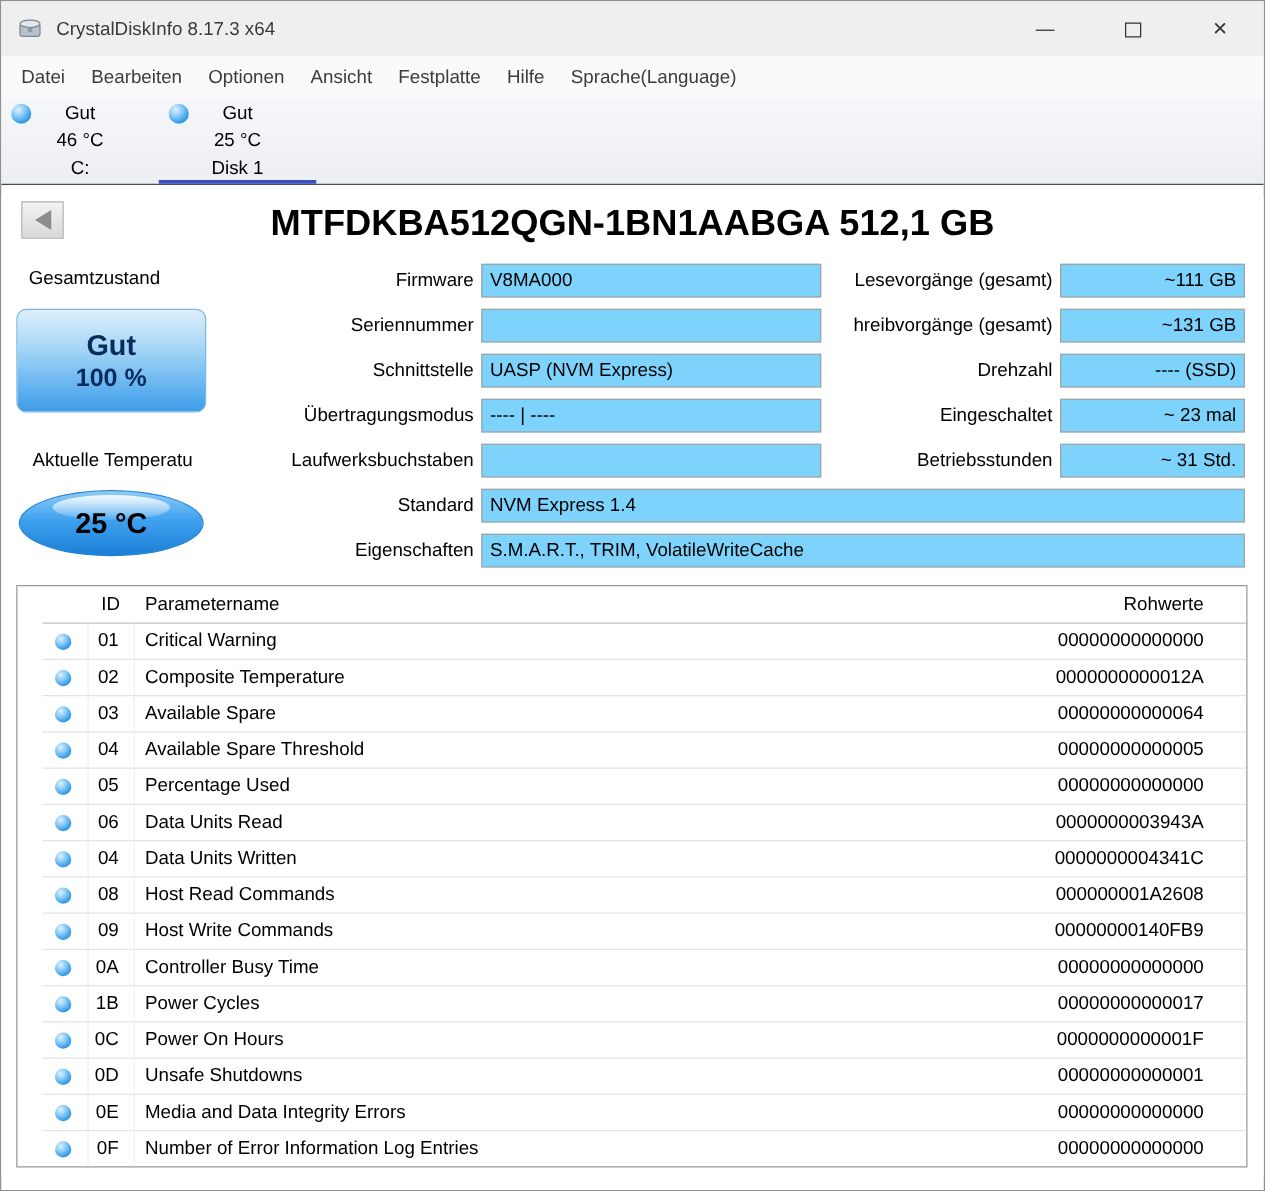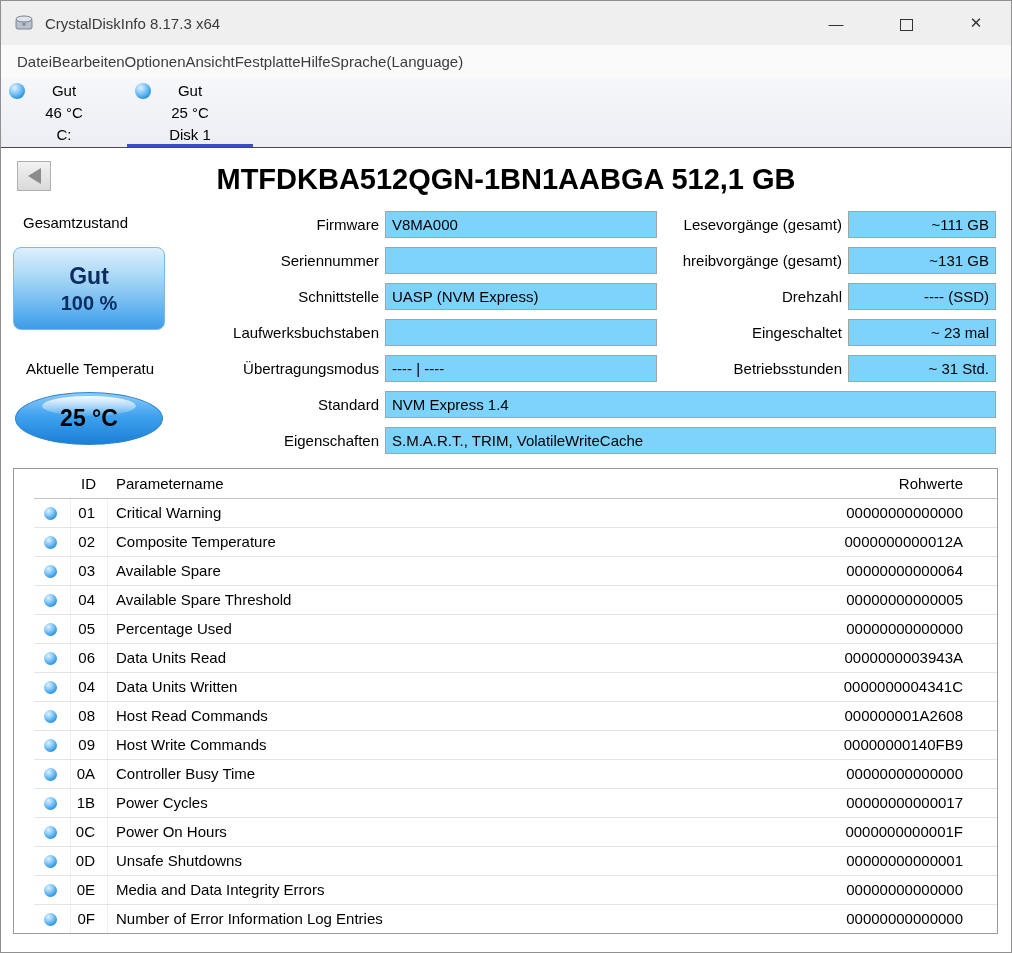--- a/index.html
+++ b/index.html
@@ -9,21 +9,21 @@
 
   
   .titlebar { position:absolute; left:0; top:0; right:0; height:44px; background:#efefef; display:flex; align-items:center; }
   .app-icon { margin-left:12px; display:flex; }
   .title-text { margin-left:10px; font-size:15px; color:#3a3a3a; }
   .win-controls { margin-left:auto; display:flex; align-items:center; height:100%; }
   .wbtn { width:70px; text-align:center; font-size:15px; color:#333; cursor:default; }
   .max-glyph { display:inline-block; width:11px; height:10px; border:1px solid #333; vertical-align:middle; }
 
   
-  .menubar { position:absolute; left:0; top:44px; right:0; height:33px; background:#fafafa; display:flex; align-items:center; padding-left:16px; font-size:15px; color:#3c3c3c; }
+  .menubar { position:absolute; left:0; top:44px; right:0; height:33px; background:#fafafa; display:flex; align-items:center; gap:21px; padding-left:16px; font-size:15px; color:#3c3c3c; }
   .menu-item { cursor:default; white-space:nowrap; }
 
   
   .tabstrip { position:absolute; left:0; top:77px; right:0; height:70px; background:linear-gradient(#f6f7fa,#eceef4); border-bottom:1px solid #4a4a4a; box-sizing:border-box; display:flex; }
   .tab { position:relative; width:126px; height:100%; font-size:15px; color:#000; }
   .tab .dot { position:absolute; left:8px; top:5px; width:16px; height:16px; border-radius:50%;
     background:radial-gradient(circle at 35% 30%, #dff2ff 0%, #7cc4f6 40%, #1e8ce0 80%, #0f67b0 100%); }
   .tab .ln { text-align:center; height:22px; line-height:22px; }
   .tab .ln1 { margin-top:2px; }
   .tab.selected::after { content:""; position:absolute; left:0; right:0; bottom:0; height:3px; background:#3a50c2; }
@@ -165,27 +165,27 @@
           <div class="f-label">Seriennummer</div>
           <div class="f-box"></div>
         </div>
 
         <div class="f-row">
           <div class="f-label">Schnittstelle</div>
           <div class="f-box">UASP (NVM Express)</div>
         </div>
 
         <div class="f-row">
+          <div class="f-label">Übertragungsmodus</div>
+          <div class="f-box">---- | ----</div>
+        </div>
+
+        <div class="f-row">
           <div class="f-label">Laufwerksbuchstaben</div>
           <div class="f-box"></div>
-        </div>
-
-        <div class="f-row">
-          <div class="f-label">Übertragungsmodus</div>
-          <div class="f-box">---- | ----</div>
         </div>
       </div>
 
     <div class="fields-right">
 
         <div class="f-row">
           <div class="f-label">Lesevorgänge (gesamt)</div>
           <div class="f-box">~111 GB</div>
         </div>
 

